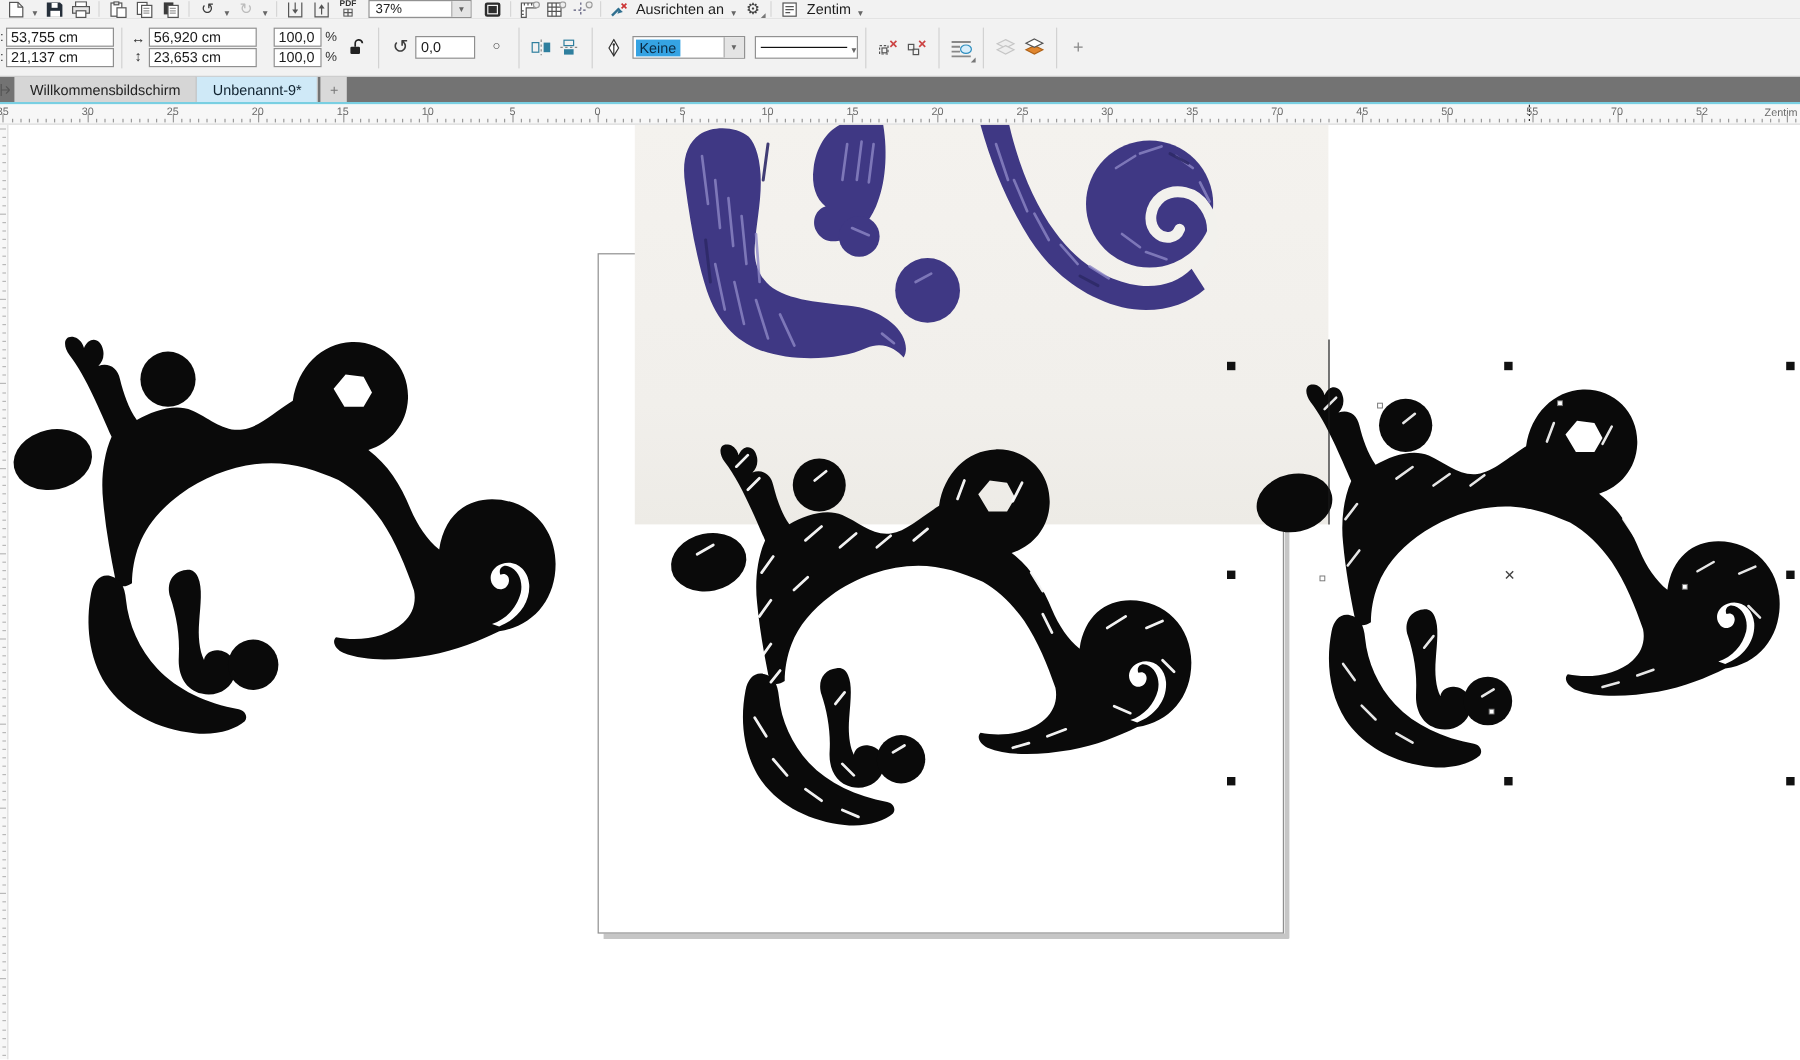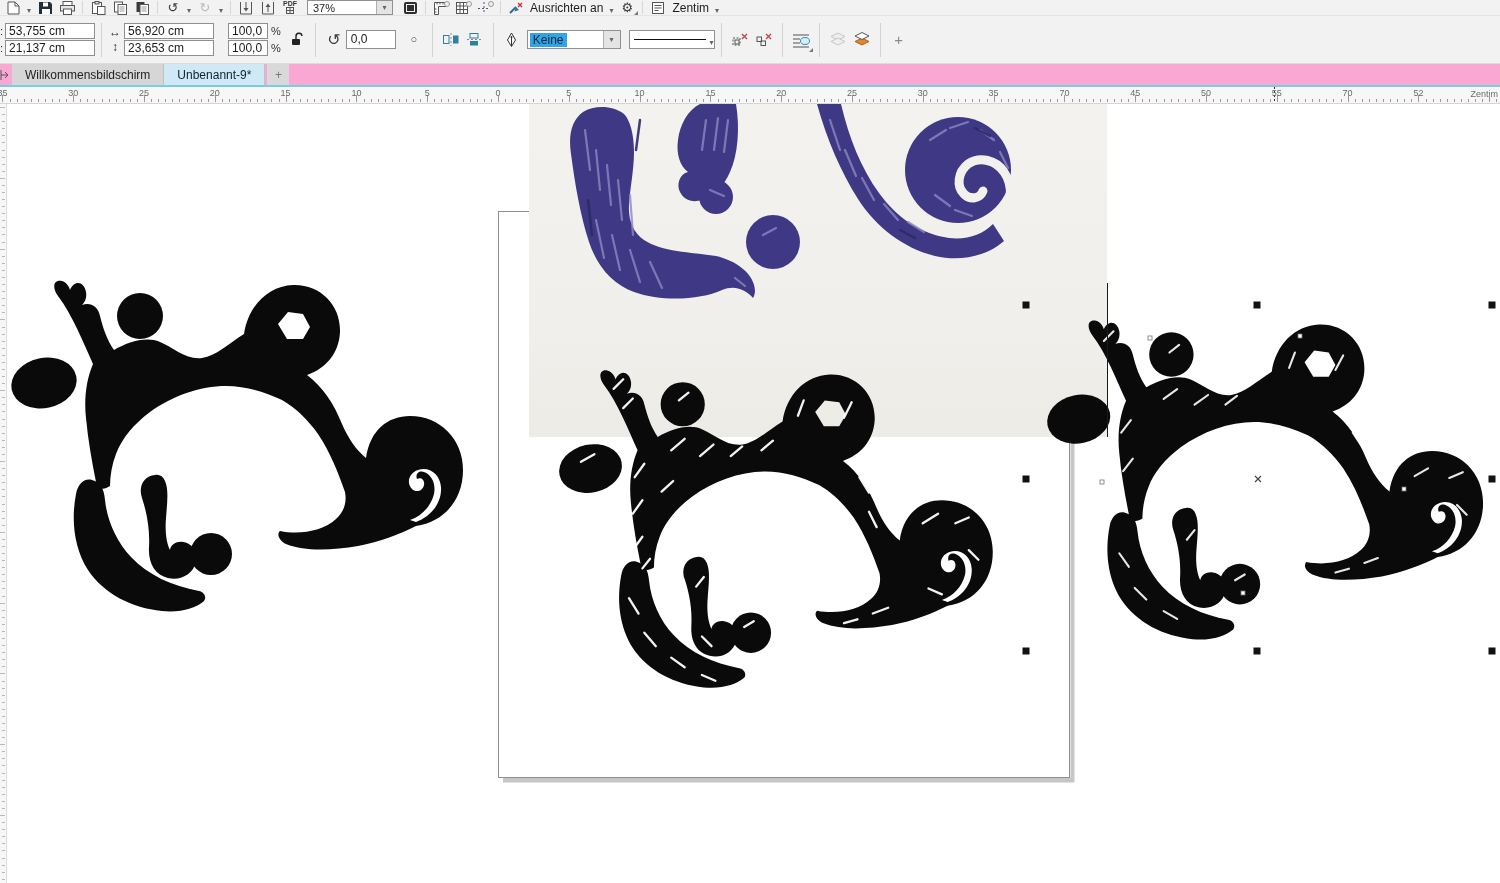--- a/index.html
+++ b/index.html
@@ -7,21 +7,21 @@
     font-family:"Liberation Sans", sans-serif; background:#fff; }
   #app { position:relative; width:1500px; height:883px; }
 
   
   .std-toolbar { position:absolute; left:0; top:0; width:1500px; height:16px;
     background:#f2f2f2; display:flex; align-items:flex-end; overflow:hidden;
     border-bottom:1px solid #e3e3e3; padding-left:2px; }
   .prop-bar { position:absolute; left:0; top:16px; width:1500px; height:48px;
     background:#f2f2f2; display:flex; align-items:center; border-bottom:1px solid #dcdcdc; }
   .tab-bar { position:absolute; left:0; top:64px; width:1500px; height:21px;
-    background:#f9a8d4; display:flex; align-items:stretch; }
+    background:#737373; display:flex; align-items:stretch; }
   .accent-line { position:absolute; left:0; top:85px; width:1500px; height:2px; background:#79cfe2; }
   .hruler { position:absolute; left:0; top:87px; width:1500px; height:17px;
     background:#f7f7f7; border-bottom:1px solid #d5d5d5; overflow:hidden; }
   .canvas { position:absolute; left:0; top:104px; width:1500px; height:779px; background:#fff; }
   .vruler { position:absolute; left:0; top:0; width:7px; height:779px;
     background:#f7f7f7; border-right:1px solid #dedede; overflow:hidden; }
 
   
   .tbtn { display:inline-flex; align-items:center; justify-content:center;
     height:15px; min-width:22px; padding:0 1px; position:relative; flex:none; }

